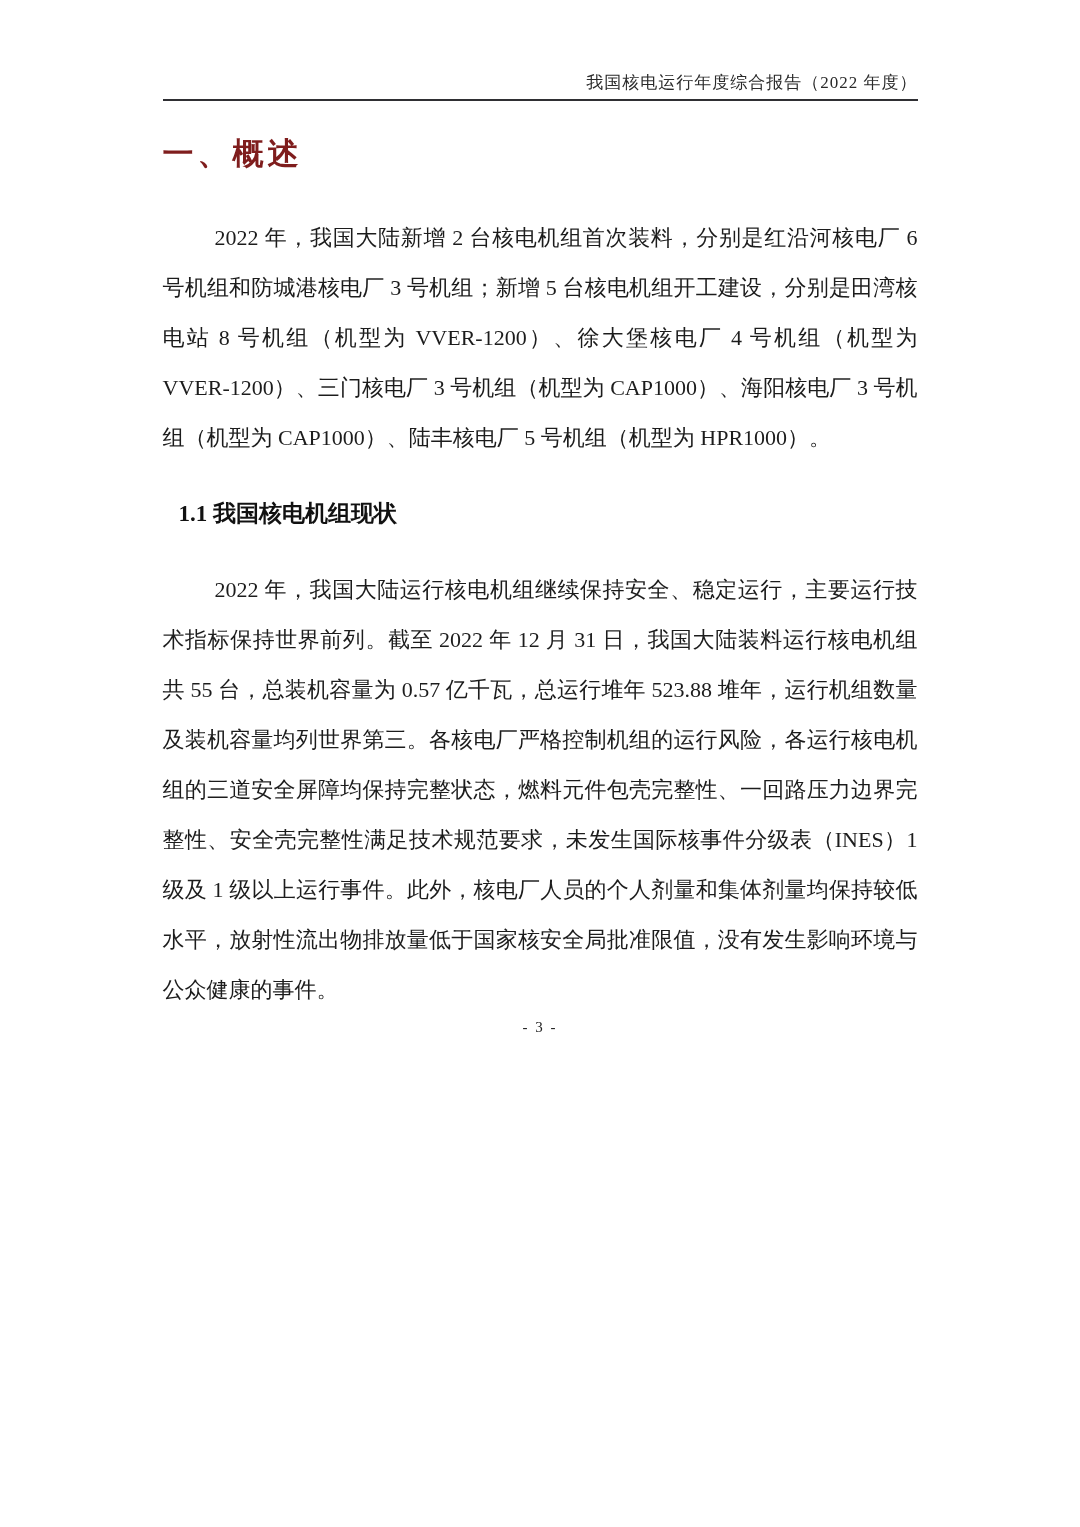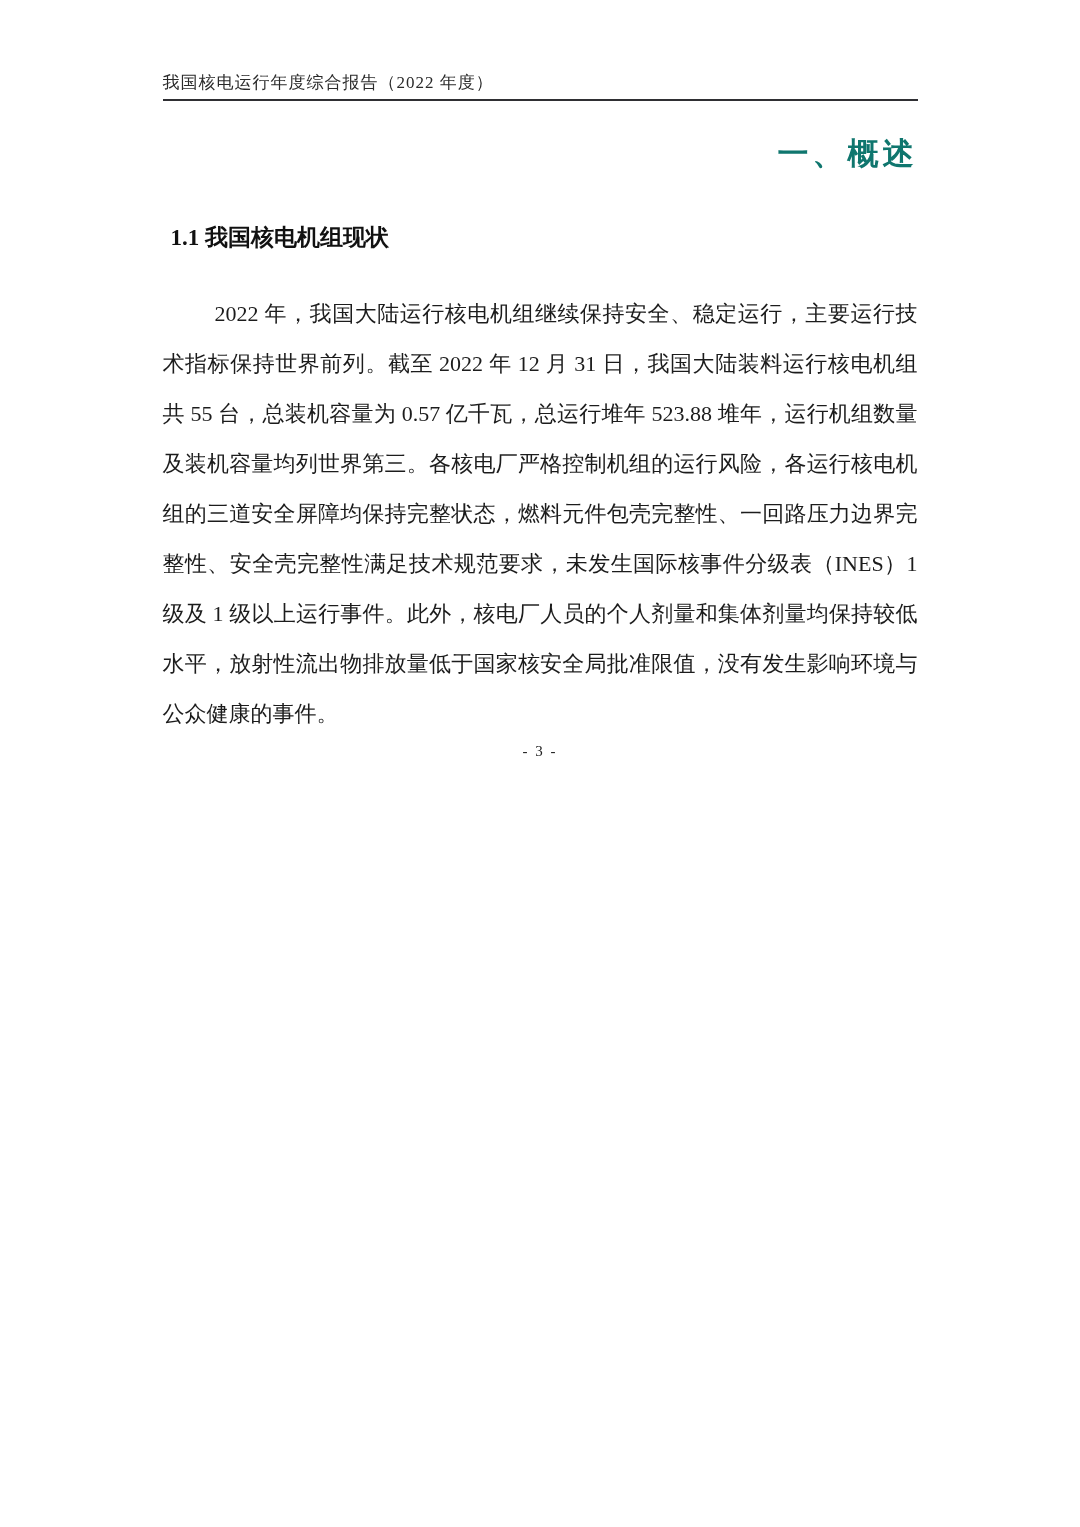--- a/index.html
+++ b/index.html
@@ -16,58 +16,58 @@
     color: #1c1c1c;
     font-family: "Liberation Serif", "DejaVu Serif", serif;
     overflow: hidden;
   }
   .running-header {
     padding-top: 72px;
     width: 755px;
     margin: 0 auto;
   }
   .running-header-text {
-    text-align: left;
+    text-align: right;
     font-size: 17px;
     line-height: 22px;
     color: #2a2a2a;
     letter-spacing: 1px;
   }
   .header-rule {
     margin-top: 5px;
     border-bottom: 2px solid #2f2f33;
     height: 0;
     width: 100%;
   }
   .chapter-title {
     margin: 34px auto 0 auto;
     width: 755px;
-    text-align: right;
+    text-align: left;
     font-size: 31px;
     line-height: 38px;
     font-weight: bold;
-    color: #0f766e;
+    color: #7f1d1d;
     letter-spacing: 4px;
   }
   .body-text {
     width: 755px;
     margin: 40px auto 0 auto;
   }
   .para {
     margin: 0;
     font-size: 22px;
     line-height: 50px;
     text-align: justify;
     text-justify: inter-ideograph;
     text-indent: 52px;
     color: #1c1c1c;
     word-break: break-word;
   }
   .section-heading {
-    margin: 26px 0 26px 8px;
+    margin: 26px 0 26px 16px;
     font-size: 23px;
     line-height: 50px;
     font-weight: bold;
     color: #111111;
     text-align: left;
   }
   .page-footer {
     width: 755px;
     margin: 2px auto 0 auto;
     text-align: center;
@@ -84,20 +84,21 @@
 
   <div class="running-header">
     <div class="running-header-text">我国核电运行年度综合报告（2022 年度）</div>
     <div class="header-rule"></div>
   </div>
 
   <h1 class="chapter-title">一、概述</h1>
 
   <div class="body-text">
 
+    <p class="para">2022 年，我国大陆新增 2 台核电机组首次装料，分别是红沿河核电厂 6 号机组和防城港核电厂 3 号机组；新增 5 台核电机组开工建设，分别是田湾核电站 8 号机组（机型为 VVER-1200）、徐大堡核电厂 4 号机组（机型为 VVER-1200）、三门核电厂 3 号机组（机型为 CAP1000）、海阳核电厂 3 号机组（机型为 CAP1000）、陆丰核电厂 5 号机组（机型为 HPR1000）。</p>
 
     <h2 class="section-heading">1.1 我国核电机组现状</h2>
 
     <p class="para">2022 年，我国大陆运行核电机组继续保持安全、稳定运行，主要运行技术指标保持世界前列。截至 2022 年 12 月 31 日，我国大陆装料运行核电机组共 55 台，总装机容量为 0.57 亿千瓦，总运行堆年 523.88 堆年，运行机组数量及装机容量均列世界第三。各核电厂严格控制机组的运行风险，各运行核电机组的三道安全屏障均保持完整状态，燃料元件包壳完整性、一回路压力边界完整性、安全壳完整性满足技术规范要求，未发生国际核事件分级表（INES）1 级及 1 级以上运行事件。此外，核电厂人员的个人剂量和集体剂量均保持较低水平，放射性流出物排放量低于国家核安全局批准限值，没有发生影响环境与公众健康的事件。</p>
 
 
   </div>
 
   <div class="page-footer">- 3 -</div>
 

